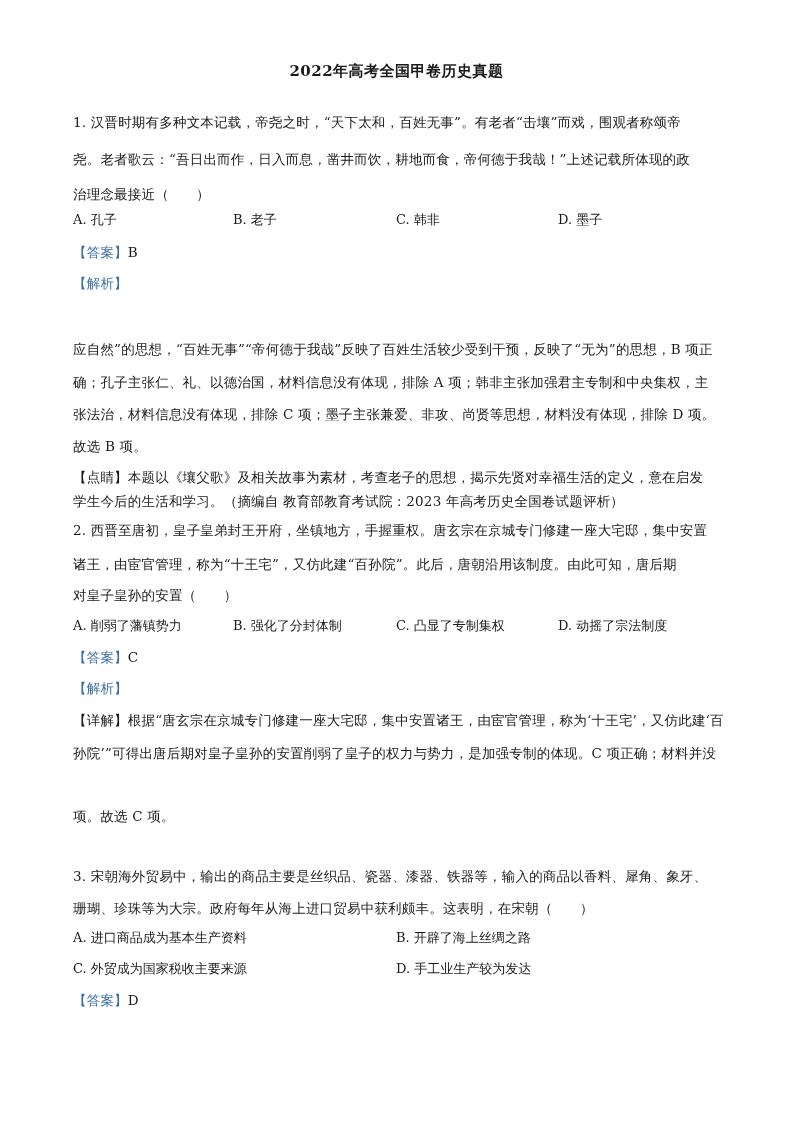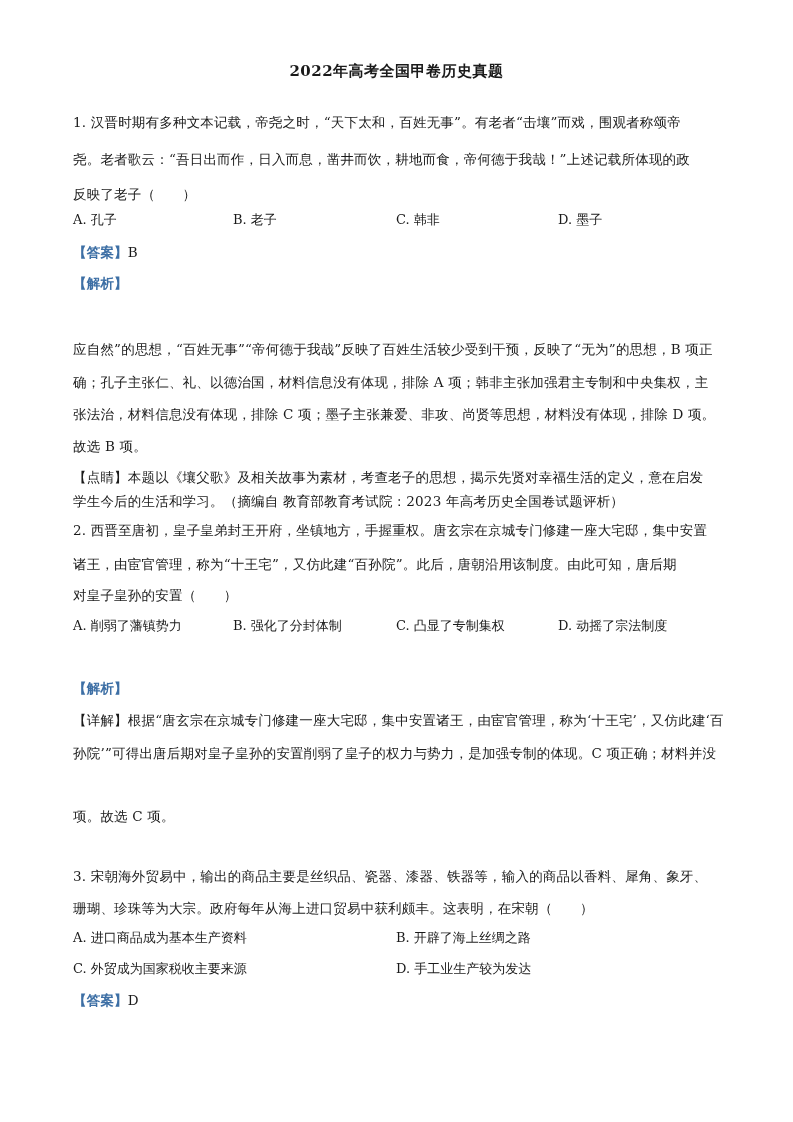--- a/index.html
+++ b/index.html
@@ -3,32 +3,32 @@
 <meta charset="utf-8">
 <style>
   html, body { margin: 0; padding: 0; background: #ffffff; }
   body { width: 793px; height: 1122px; position: relative; overflow: hidden;
          font-family: "DejaVu Serif", "Liberation Serif", serif; color: #1a1a1a; }
   .page { position: absolute; left: 0; top: 0; width: 660px; height: 1122px; }
   .title { position: absolute; top: 62px; left: 0; width: 793px; text-align: center;
            font-size: 15px; font-weight: bold; letter-spacing: 0.5px; }
   .line { position: absolute; left: 73px; width: 650px; font-size: 13.5px; line-height: 20px;
           white-space: nowrap; letter-spacing: 0.2px; }
-  .blue { color: #3d6fa5; font-weight: bold; }
+  .blue { color: #3d6fa5; }
   .opt { position: absolute; font-size: 13px; line-height: 20px; white-space: nowrap; }
 </style>
 </head>
 <body>
 
 <div class="page">
   <div class="title">2022年高考全国甲卷历史真题</div>
 
   <div class="line" style="top:112px">1. 汉晋时期有多种文本记载，帝尧之时，“天下太和，百姓无事”。有老者“击壤”而戏，围观者称颂帝</div>
   <div class="line" style="top:149px">尧。老者歌云：“吾日出而作，日入而息，凿井而饮，耕地而食，帝何德于我哉！”上述记载所体现的政</div>
-  <div class="line" style="top:184px">反映了老子（　　）</div>
+  <div class="line" style="top:184px">治理念最接近（　　）</div>
 
   <div class="opt" style="top:210px;left:73px">A. 孔子</div>
   <div class="opt" style="top:210px;left:233px">B. 老子</div>
   <div class="opt" style="top:210px;left:396px">C. 韩非</div>
   <div class="opt" style="top:210px;left:558px">D. 墨子</div>
 
   <div class="line" style="top:242px">
     <span class="blue">【答案】</span><span>B</span>
   </div>
   <div class="line blue" style="top:273px">【解析】</div>
@@ -45,20 +45,23 @@
 
   <div class="line" style="top:520px">2. 西晋至唐初，皇子皇弟封王开府，坐镇地方，手握重权。唐玄宗在京城专门修建一座大宅邸，集中安置</div>
   <div class="line" style="top:554px">诸王，由宦官管理，称为“十王宅”，又仿此建“百孙院”。此后，唐朝沿用该制度。由此可知，唐后期</div>
   <div class="line" style="top:585px">对皇子皇孙的安置（　　）</div>
 
   <div class="opt" style="top:616px;left:73px">A. 削弱了藩镇势力</div>
   <div class="opt" style="top:616px;left:233px">B. 强化了分封体制</div>
   <div class="opt" style="top:616px;left:396px">C. 凸显了专制集权</div>
   <div class="opt" style="top:616px;left:558px">D. 动摇了宗法制度</div>
 
+  <div class="line" style="top:647px">
+    <span class="blue">【答案】</span><span>C</span>
+  </div>
   <div class="line blue" style="top:678px">【解析】</div>
 
   <div class="line" style="top:710px">
     <span>【详解】</span><span>根据“唐玄宗在京城专门修建一座大宅邸，集中安置诸王，由宦官管理，称为‘十王宅’，又仿此建‘百</span>
   </div>
   <div class="line" style="top:743px">孙院’”可得出唐后期对皇子皇孙的安置削弱了皇子的权力与势力，是加强专制的体现。C 项正确；材料并没</div>
   <div class="line" style="top:806px">项。故选 C 项。</div>
 
   <div class="line" style="top:866px">3. 宋朝海外贸易中，输出的商品主要是丝织品、瓷器、漆器、铁器等，输入的商品以香料、犀角、象牙、</div>
   <div class="line" style="top:898px">珊瑚、珍珠等为大宗。政府每年从海上进口贸易中获利颇丰。这表明，在宋朝（　　）</div>

